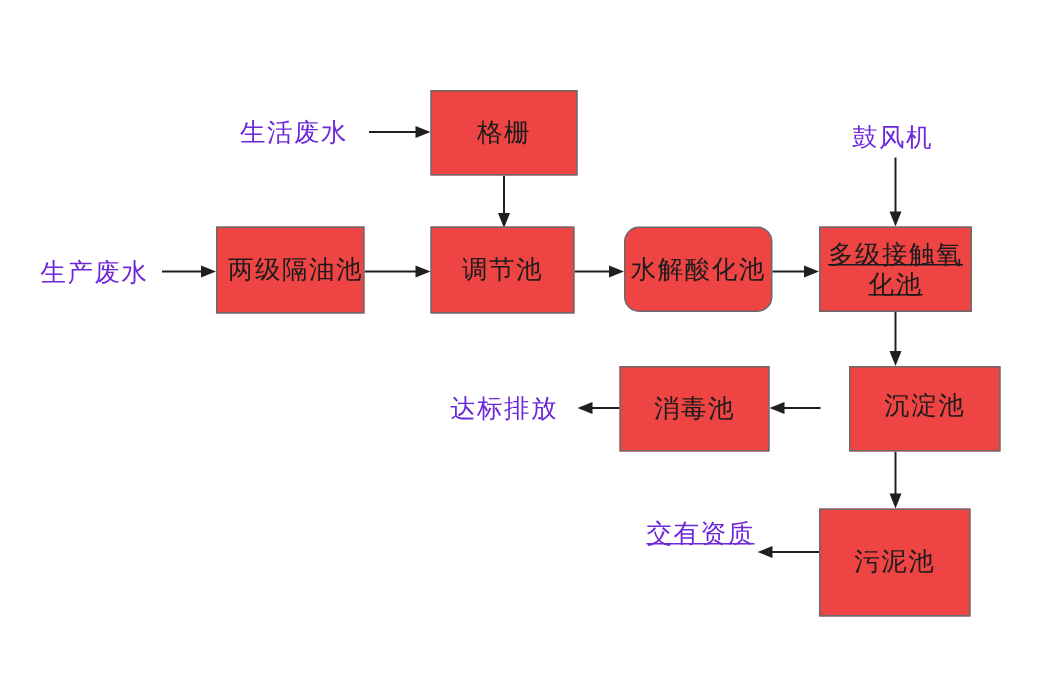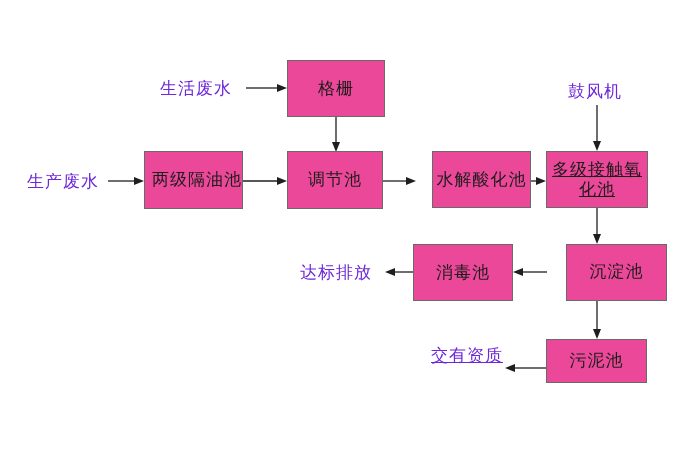--- a/index.html
+++ b/index.html
@@ -20,21 +20,21 @@
     position: absolute;
     left: 0;
     top: 0;
     width: 697px;
     height: 463px;
   }
   .node {
     position: absolute;
     box-sizing: border-box;
     border: 1px solid #6a6a6a;
-    background: #ec4899;
+    background: #ef4444;
     display: flex;
     align-items: center;
     justify-content: center;
     text-align: center;
     font-size: 17px;
     letter-spacing: 1px;
     line-height: 20px;
     color: #1c1c1c;
   }
   .flabel {
@@ -44,25 +44,25 @@
     line-height: 19px;
     color: #6d28d9;
     white-space: nowrap;
   }
   .two-line span { display: block; text-decoration: underline; }
 
   
   #n-grid          { left: 287px; top:  60px; width:  98px; height: 57px; }
   #n-oil           { left: 144px; top: 151px; width:  99px; height: 58px; justify-content: flex-end; }
   #n-regulating    { left: 287px; top: 151px; width:  96px; height: 58px; }
-  #n-hydrolysis    { left: 432px; top: 151px; width:  99px; height: 57px; }
+  #n-hydrolysis    { left: 416px; top: 151px; width:  99px; height: 57px; border-radius: 10px; }
   #n-oxidation     { left: 546px; top: 151px; width: 102px; height: 57px; }
   #n-disinfection  { left: 413px; top: 244px; width: 100px; height: 57px; }
   #n-sedimentation { left: 566px; top: 244px; width: 101px; height: 57px; font-family: Liberation Mono, monospace; }
-  #n-sludge        { left: 546px; top: 339px; width: 101px; height: 44px; }
+  #n-sludge        { left: 546px; top: 339px; width: 101px; height: 72px; }
 
   
   #l-domestic   { left: 160px; top:  79px; }
   #l-production { left:  27px; top: 172px; }
   #l-blower     { left: 568px; top:  82px; }
   #l-discharge  { left: 300px; top: 263px; }
   #l-qualified  { left: 431px; top: 346px; }
 </style>
 </head>
 <body>

